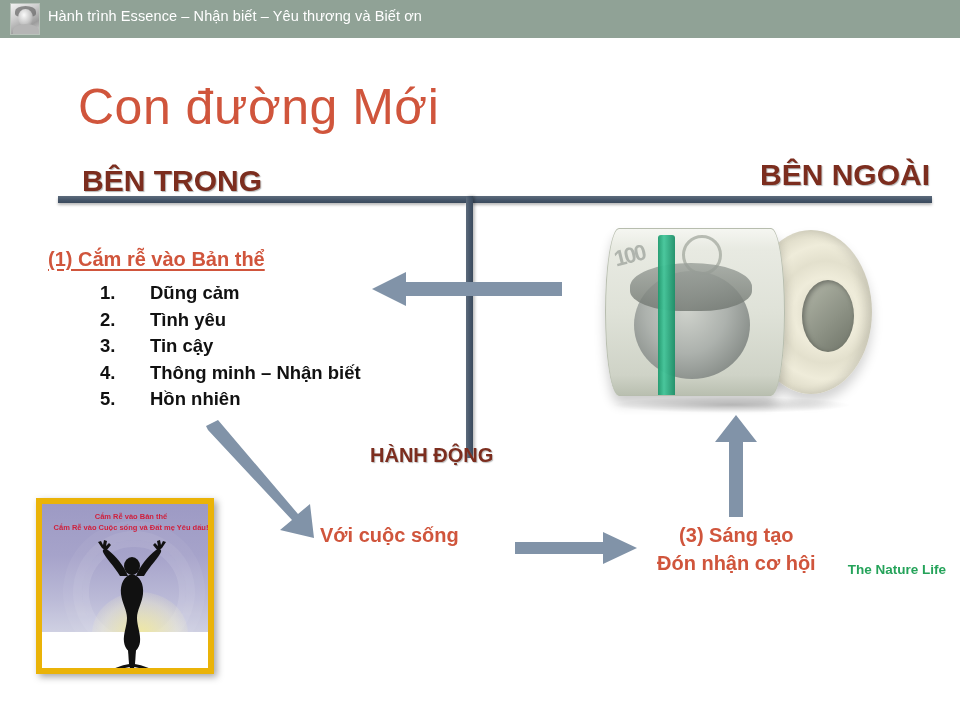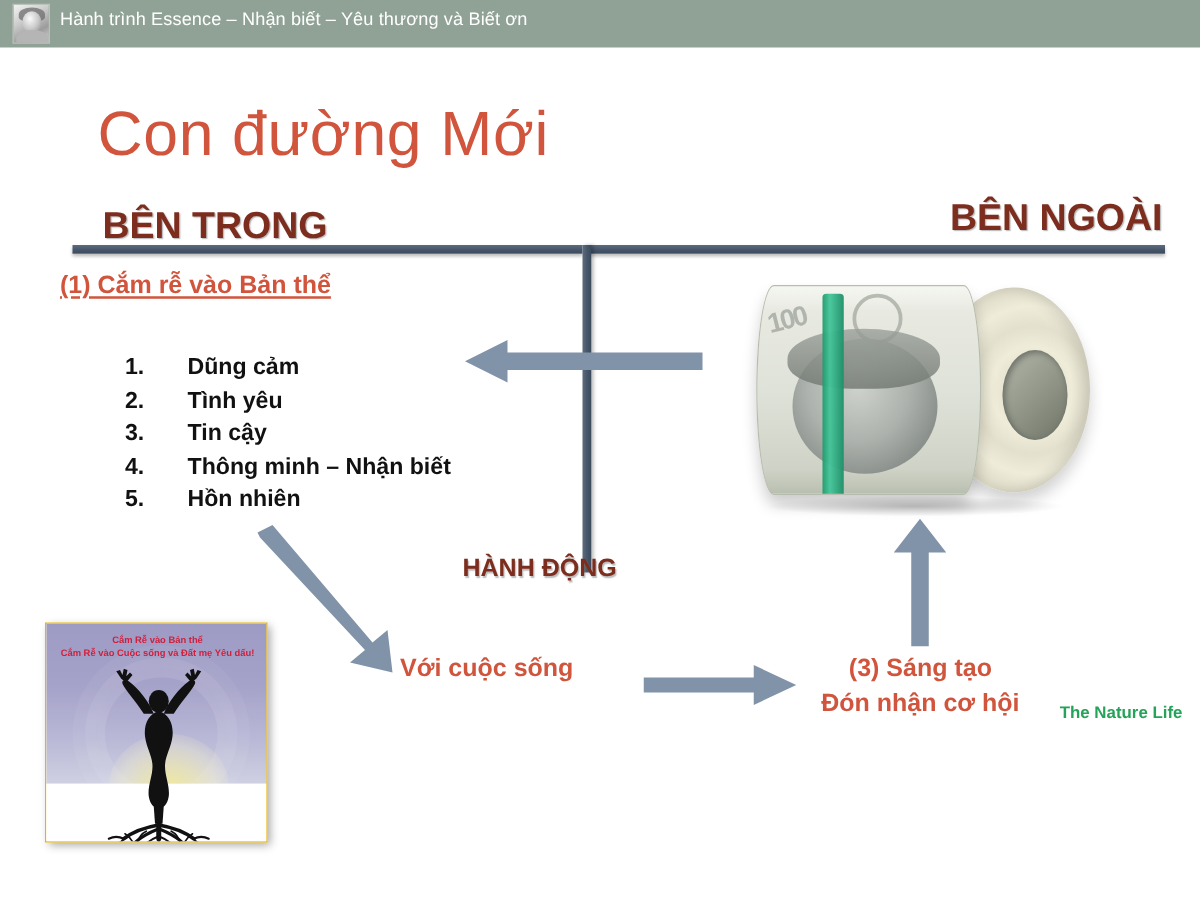--- a/index.html
+++ b/index.html
@@ -105,21 +105,21 @@
     position: absolute;
     left: 466px; top: 196px;
     width: 7px; height: 262px;
     background: linear-gradient(90deg,#5d6b7c 0%,#46566a 55%,#3b4a5c 100%);
     box-shadow: 2px 0 3px rgba(0,0,0,.25);
   }
 
   
   .subhead {
     position: absolute;
-    left: 48px; top: 217px;
+    left: 48px; top: 248px;
     font-size: 20px;
     font-weight: bold;
     color: #d0553c;
     text-decoration: underline;
     text-underline-offset: 3px;
     white-space: nowrap;
   }
 
   .numbered-list {
     position: absolute;
@@ -254,21 +254,21 @@
     width: 235px; height: 16px;
     border-radius: 50%;
     background: radial-gradient(ellipse, rgba(0,0,0,.22) 0%, rgba(0,0,0,0) 72%);
   }
 
   
   .poster {
     position: absolute;
     left: 36px; top: 498px;
     width: 178px; height: 176px;
-    border: 1px solid #eab308;
+    border: 6px solid #eab308;
     box-shadow: 3px 3px 7px rgba(0,0,0,.35);
     overflow: hidden;
     background: #ffffff;
   }
   .poster .sky {
     position: absolute;
     left: 0; top: 0;
     width: 178px; height: 128px;
     background: linear-gradient(180deg,#9d9ac4 0%, #a6a3ca 40%, #b9b8d6 72%, #cfd0e2 100%);
   }

